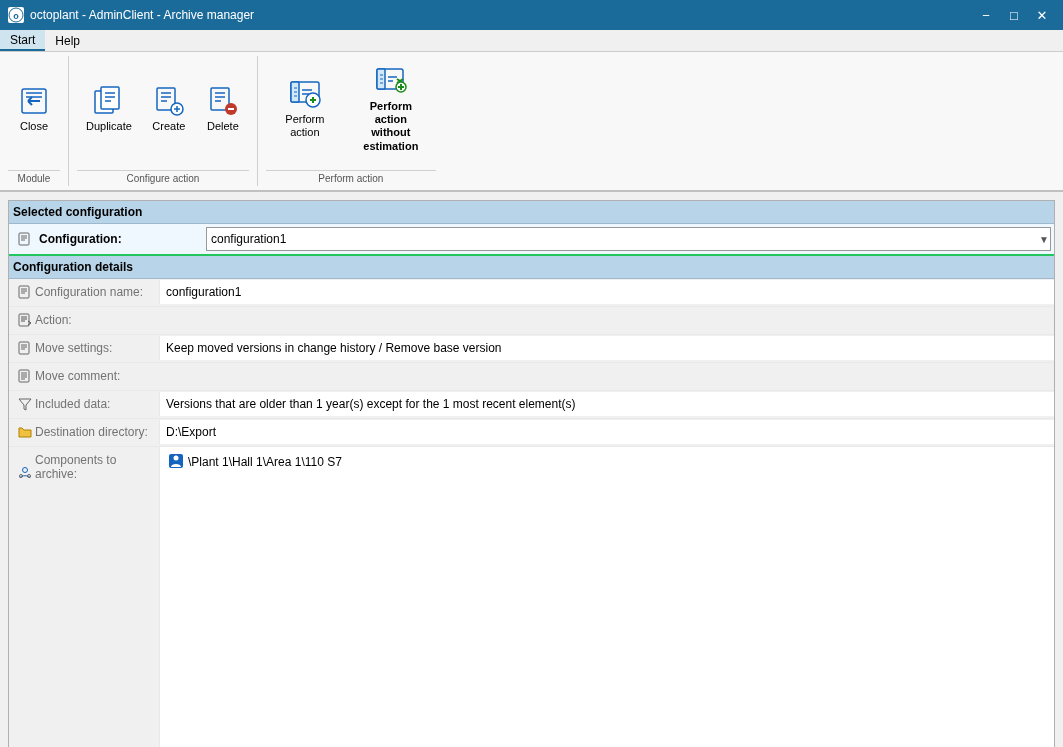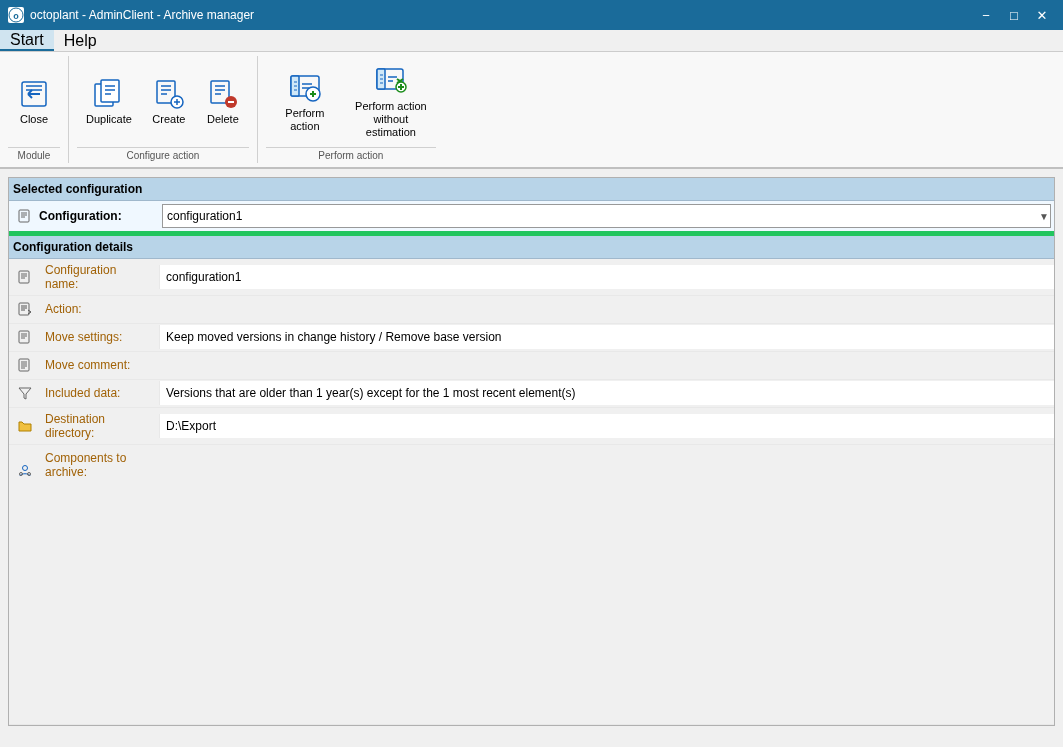--- a/index.html
+++ b/index.html
@@ -28,21 +28,21 @@
     .menu-bar {
       background: #f0f0f0;
       border-bottom: 1px solid #ccc;
       display: flex;
       padding: 0;
       height: 22px;
     }
     .menu-item {
       padding: 3px 10px;
       cursor: pointer;
-      font-size: 16px;
+      font-size: 12px;
       display: flex;
       align-items: center;
     }
     .menu-item.active { background: #d0e4f0; border-bottom: 2px solid #1a6b9a; }
 
     
     .ribbon {
       background: #f8f8f8;
       border-bottom: 2px solid #c0c0c0;
       display: flex;
@@ -89,21 +89,21 @@
       line-height: 1.2;
       color: #000;
       white-space: nowrap;
     }
     .ribbon-group-label {
       font-size: 10px;
       text-align: center;
       color: #555;
       padding: 2px 0 2px 0;
       border-top: 1px solid #d0d0d0;
-      margin-top: 2px;
+      margin-top: 12px;
     }
 
     .section-header {
       background: #b8d4e8;
       padding: 4px 4px;
       font-weight: bold;
       font-size: 12px;
       border-bottom: 1px solid #a0b8cc;
     }
 
@@ -112,23 +112,23 @@
       align-items: center;
       border-bottom: 1px solid #e8e8e8;
       min-height: 28px;
     }
     .form-label {
       width: 150px;
       min-width: 150px;
       padding: 4px 8px;
       display: flex;
       align-items: center;
-      gap: 12px;
-      font-size: 12px;
-      color: #a16207;
+      gap: 2px;
+      font-size: 12px;
+      color: #737373;
     }
     .form-label-icon {
       width: 16px;
       height: 16px;
       display: flex;
       align-items: center;
       justify-content: center;
       flex-shrink: 0;
     }
     .form-value {
@@ -138,23 +138,24 @@
       border-left: 1px solid #e8e8e8;
       font-size: 12px;
       color: #000;
       min-height: 24px;
       display: flex;
       align-items: center;
     }
     .config-select-row {
       display: flex;
       align-items: center;
-      border-bottom: 5px solid #22c55e;
+      border-bottom: 2px solid #22c55e;
       background: #f0f8ff;
       min-height: 30px;
+      gap: 44px;
     }
     .config-select-label {
       width: 150px;
       min-width: 150px;
       padding: 4px 8px;
       display: flex;
       align-items: center;
       gap: 6px;
       font-size: 12px;
       font-weight: bold;
@@ -316,21 +317,21 @@
           <svg width="32" height="32" viewBox="0 0 32 32">
             <rect x="2" y="4" width="26" height="20" rx="2" fill="none" stroke="#1565c0" stroke-width="1.5"></rect>
             <rect x="2" y="4" width="8" height="20" rx="1" fill="#d0e8f8" stroke="#1565c0" stroke-width="1.5"></rect>
             <path d="M5 10 L8 10 M5 14 L8 14 M5 18 L8 18" stroke="#1565c0" stroke-width="1"></path>
             <path d="M13 12 L22 12 M13 16 L18 16" stroke="#1565c0" stroke-width="1.5"></path>
             <path d="M22 18 L28 14 M28 18 L22 14" stroke="#1a8c1a" stroke-width="2"></path>
             <circle cx="26" cy="22" r="5" fill="white" stroke="#1a8c1a" stroke-width="1.5"></circle>
             <path d="M23 22 L29 22 M26 19 L26 25" stroke="#1a8c1a" stroke-width="2"></path>
           </svg>
         </div>
-        <span class="ribbon-btn-label" style="max-width:72px; white-space:normal; text-align:center;">Perform action without estimation</span>
+        <span class="ribbon-btn-label" style="max-width:72px; white-space:normal; text-align:center;font-weight:bold;">Perform action without estimation</span>
       </div>
     </div>
     <div class="ribbon-group-label">Perform action</div>
   </div>
 </div>
 
 <div class="content-wrapper">
 
   <div class="section-header">Selected configuration</div>
   <div class="config-select-row">
@@ -431,14 +432,26 @@
       <div class="form-label-icon">
         <svg width="14" height="14" viewBox="0 0 14 14">
           <circle cx="7" cy="4" r="2.5" fill="none" stroke="#1565c0" stroke-width="1"></circle>
           <path d="M2 12 C2 9 12 9 12 12" fill="none" stroke="#1565c0" stroke-width="1"></path>
           <circle cx="3" cy="10" r="1.5" fill="none" stroke="#666" stroke-width="1"></circle>
           <circle cx="11" cy="10" r="1.5" fill="none" stroke="#666" stroke-width="1"></circle>
         </svg>
       </div>
       <span>Components to archive:</span>
     </div>
+    <div class="components-area">
+      <div class="component-item">
+        <span>
+          <svg width="16" height="16" viewBox="0 0 16 16">
+            <rect x="1" y="1" width="14" height="14" rx="2" fill="#1565c0"></rect>
+            <circle cx="8" cy="5" r="2.5" fill="white"></circle>
+            <path d="M3 14 C3 10 13 10 13 14" fill="white"></path>
+          </svg>
+        </span>
+        <span>\Plant 1\Hall 1\Area 1\110 S7</span>
+      </div>
+    </div>
   </div>
 </div>
 
 </body></html>

